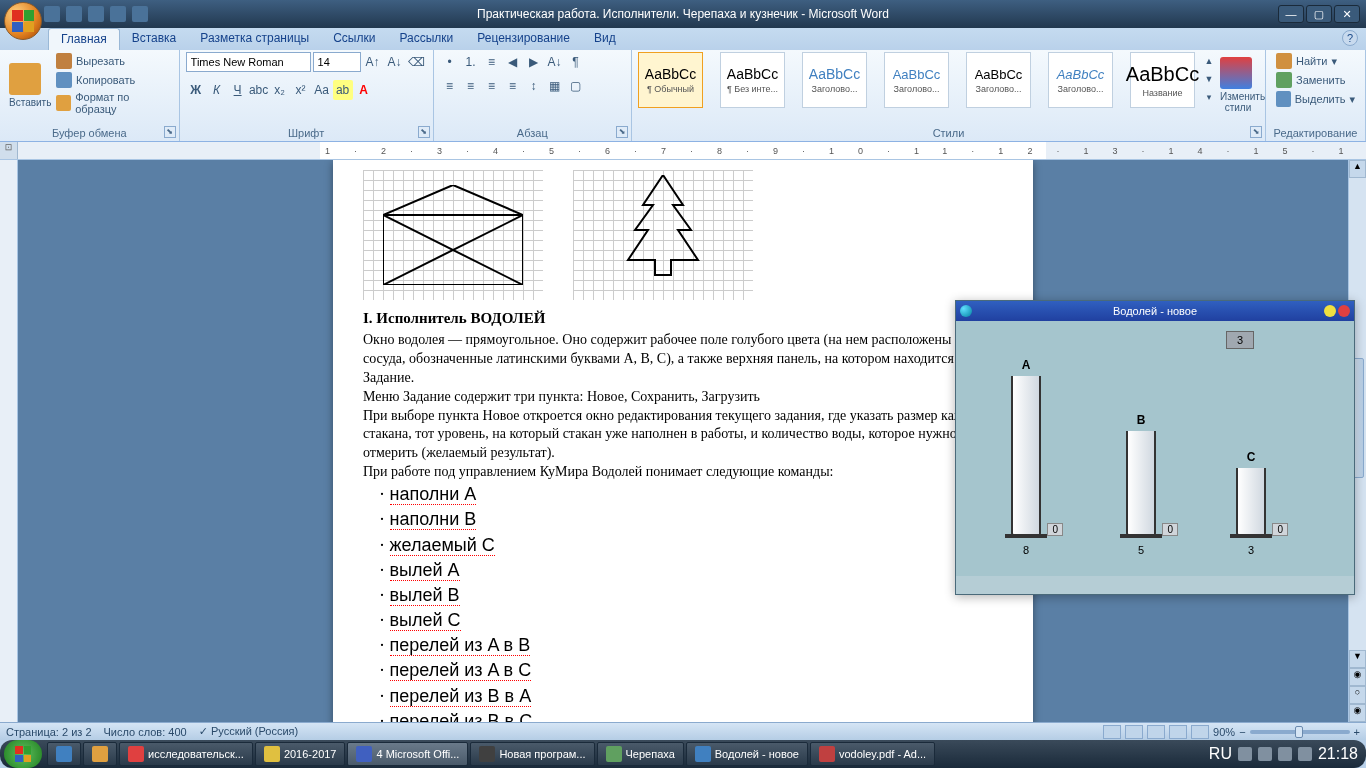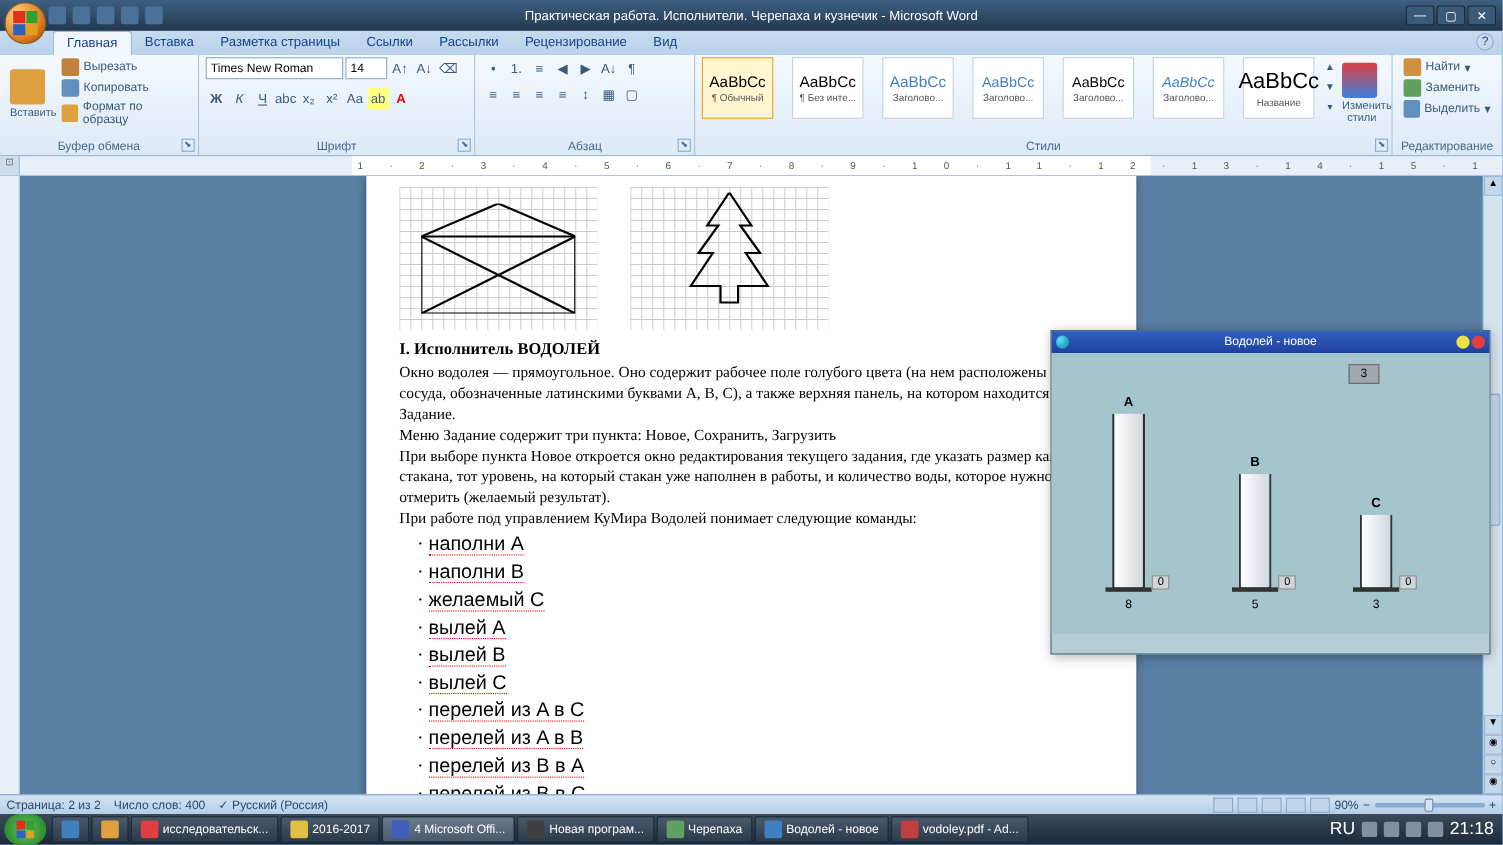--- a/index.html
+++ b/index.html
@@ -69,21 +69,21 @@
 .scroll-thumb { position: absolute; top: 180px; left: 2px; right: 2px; height: 120px; background: linear-gradient(90deg,#E0EBF5,#B5CDE5); border: 1px solid #8AAACE; border-radius: 2px; }
 
 
 .statusbar { position: absolute; bottom: 28px; left: 0; right: 0; height: 18px; background: linear-gradient(#D5E5F5, #B5CDE5); border-top: 1px solid #8AAACE; display: flex; align-items: center; font-size: 11px; color: #2A4A6A; padding: 0 6px; gap: 12px; }
 .status-right{margin-left:auto; display:flex; align-items:center; gap:4px;}
 .view-btn{width:18px; height:14px; background:#C0D5EA; border:1px solid #8AAACE;}
 .zoom-slider{width:100px; height:4px; background:#8AAACE; position:relative; border-radius:2px;}
 .zoom-thumb{position:absolute; left:45px; top:-4px; width:8px; height:12px; background:#D5E5F5; border:1px solid #6A8AAE; border-radius:2px;}
 
 
-.taskbar { position: absolute; bottom: 0; left: 0; right: 0; height: 28px; background: linear-gradient(#3A4A5A, #1A2A3A); display: flex; align-items: center; }
+.taskbar { position: absolute; bottom: 0; left: 0; right: 0; height: 28px; background: linear-gradient(#3A4A5A, #1A2A3A); display: flex; align-items: center; border-radius: 12px; }
 .start-btn { width: 38px; height: 28px; background: radial-gradient(circle, #60C060, #208020); border-radius: 14px; margin: 0 4px; display:flex; align-items:center; justify-content:center;}
 .task-item { height: 24px; padding: 0 8px; margin: 0 1px; background: linear-gradient(#4A5A6A, #2A3A4A); border: 1px solid #1A2A3A; border-radius: 2px; color: #fff; font-size: 11px; display: flex; align-items: center; gap: 4px; max-width: 150px; overflow:hidden; white-space:nowrap;}
 .task-item.active { background: linear-gradient(#6A7A8A, #4A5A6A); }
 .tray { margin-left: auto; display: flex; align-items: center; gap: 6px; color: #fff; font-size: 16px; padding-right: 8px; }
 .tray-icon{width:14px; height:14px; background:#8090A0; border-radius:2px;}
 
 
 .vodoley { position: absolute; top: 300px; left: 955px; width: 400px; height: 295px; background: #B5CDD5; border: 1px solid #4A6A7A; box-shadow: 0 2px 10px rgba(0,0,0,.3); }
 .vod-title { height: 20px; background: linear-gradient(#3060C0, #2040A0); color: #fff; font-size: 11px; display: flex; align-items: center; justify-content: center; position: relative; }
 .vod-title .orb{position:absolute; left:4px; width:12px; height:12px; border-radius:50%; background:radial-gradient(circle at 30% 30%,#60E0FF,#0080A0);}
@@ -160,21 +160,21 @@
       </div>
     </div>
     <div class="group-label">Буфер обмена</div>
     <div class="dialog-launcher">⬊</div>
   </div>
 
   <div class="group" style="width:265px">
     <div class="group-content" style="flex-direction:column">
       <div class="font-row">
         <input class="font-select" style="width: 125px;" value="Times New Roman">
-        <input class="font-select" style="width: 38px;" value="14">
+        <input class="font-select" style="width: 48px;" value="14">
         <div class="tool-btn">A↑</div>
         <div class="tool-btn">A↓</div>
         <div class="tool-btn">⌫</div>
       </div>
       <div class="btn-row">
         <div class="tool-btn">
             <b>Ж</b>
           </div>
         <div class="tool-btn">
             <i>К</i>
@@ -310,22 +310,22 @@
       <div class="txt">Меню Задание содержит три пункта: Новое, Сохранить, Загрузить</div>
       <div class="txt">При выборе пункта Новое откроется окно редактирования текущего задания, где указать размер каждого стакана, тот уровень, на который стакан уже наполнен в работы, и количество воды, которое нужно отмерить (желаемый результат).</div>
       <div class="txt">При работе под управлением КуМира Водолей понимает следующие команды:</div>
       <div id="cmds">
           <div class="cmd">· <span>наполни A</span></div>
           <div class="cmd">· <span>наполни B</span></div>
           <div class="cmd">· <span>желаемый C</span></div>
           <div class="cmd">· <span>вылей A</span></div>
           <div class="cmd">· <span>вылей B</span></div>
           <div class="cmd">· <span>вылей C</span></div>
+          <div class="cmd">· <span>перелей из A в B</span></div>
           <div class="cmd">· <span>перелей из A в C</span></div>
-          <div class="cmd">· <span>перелей из A в B</span></div>
           <div class="cmd">· <span>перелей из B в A</span></div>
           <div class="cmd">· <span>перелей из B в C</span></div>
           <div class="cmd">· <span>перелей из C в A</span></div>
         </div>
     </div>
   </div>
   <div class="vscroll">
     <div class="scroll-btn">▲</div>
     <div class="scroll-track">
         <div class="scroll-thumb"></div>

